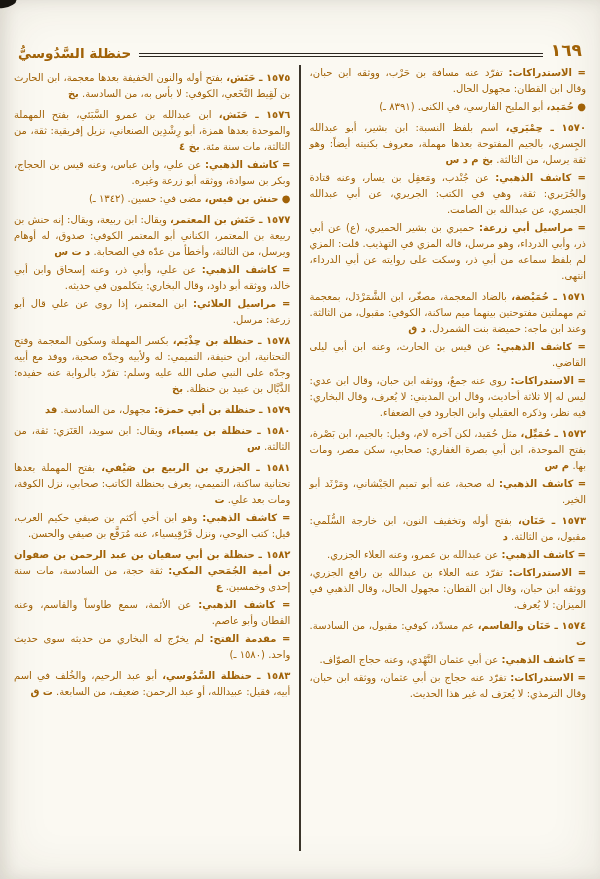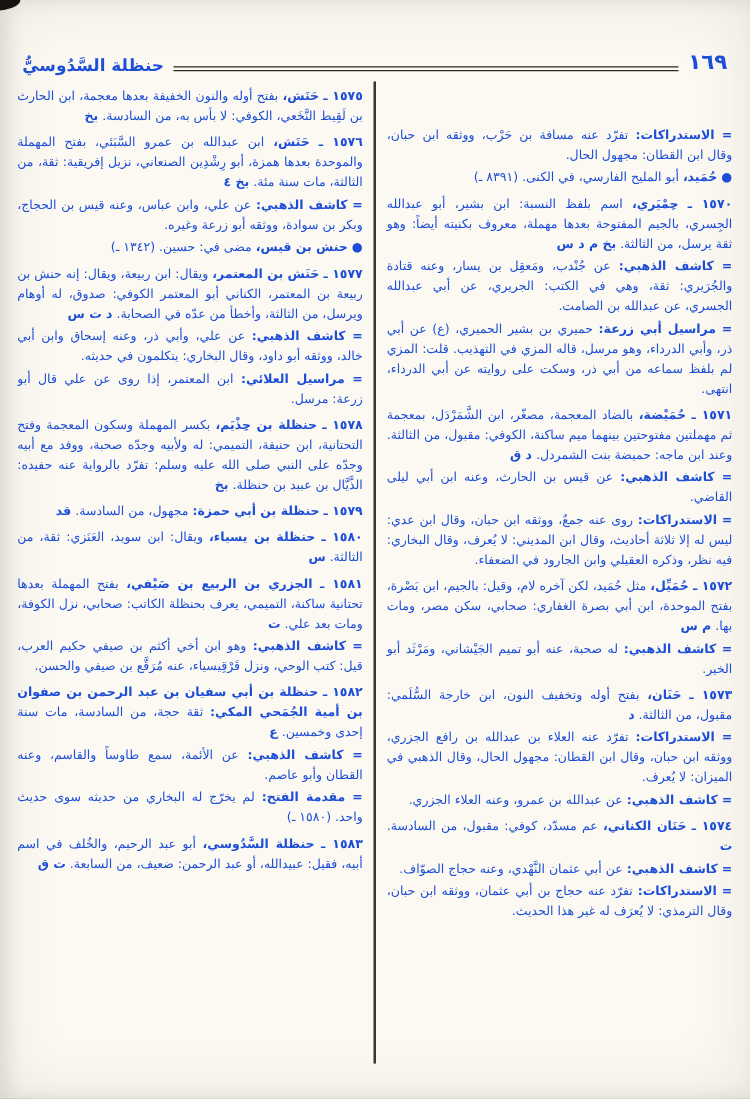--- a/index.html
+++ b/index.html
@@ -6,21 +6,21 @@
   html,body { width:600px; height:879px; }
   body {
     font-family:"DejaVu Sans", sans-serif;
     background:#a9a59c;
     overflow:hidden;
   }
   .page {
     position:relative;
     width:600px; height:879px;
     background:#fbf9f2;
-    color:#1d4ed8;
+    color:#a16207;
     direction:rtl;
     padding:6px 14px 10px 14px;
     box-shadow: inset 0 0 50px rgba(60,50,30,0.10), inset 6px 0 14px rgba(60,50,30,0.10);
     overflow:hidden;
   }
   .artifact {
     position:absolute; top:0; left:0;
     width:20px; height:9px;
     background:#17140f;
     border-radius:0 0 70% 20%;
@@ -46,21 +46,21 @@
     display:flex; direction:rtl;
     height:786px; overflow:hidden;
     margin-top:4px;
   }
   .col {
     flex:1 1 0;
     font-size:10px; line-height:1.6;
     text-align:justify; text-justify:inter-word;
     overflow:hidden;
   }
-  .col-right { padding-left:9px;margin-top:36px; }
+  .col-right { padding-left:9px; }
   .col-left  { padding-right:9px; }
   .divider { width:1.2px; background:#3b352b; }
   .block { margin-bottom:2px; }
   .block.entry { margin-top:5px; }
   .num, .head, .rubric, .source, .marker { font-weight:bold; }
   .xref .head { font-weight:bold; }
   .marker { display:inline-block; }
   .note .body { }
 </style>
 </head>
@@ -81,23 +81,23 @@
         <div class="block xref"><span class="marker">●</span> <span class="head">حُمَيد،</span> <span class="body">أبو المليح الفارسي، في الكنى. (٨٣٩١ ـ)</span></div>
         <div class="block entry"><span class="num">١٥٧٠ ـ</span> <span class="head">حِمْيَري،</span> <span class="body">اسم بلفظ النسبة: ابن بشير، أبو عبدالله الجِسري، بالجيم المفتوحة بعدها مهملة، معروف بكنيته أيضاً: وهو ثقة يرسل، من الثالثة.</span> <span class="rubric">بخ م د س</span></div>
         <div class="block note"><span class="marker">=</span> <span class="source">كاشف الذهبي:</span> <span class="body">عن جُنْدب، ومَعقِل بن يسار، وعنه قتادة والجُرَيري: ثقة، وهي في الكتب: الجريري، عن أبي عبدالله الجسري، عن عبدالله بن الصامت.</span></div>
         <div class="block note"><span class="marker">=</span> <span class="source">مراسيل أبي زرعة:</span> <span class="body">حميري بن بشير الحميري، (ع) عن أبي ذر، وأبي الدرداء، وهو مرسل، قاله المزي في التهذيب. قلت: المزي لم بلفظ سماعه من أبي ذر، وسكت على روايته عن أبي الدرداء، انتهى.</span></div>
         <div class="block entry"><span class="num">١٥٧١ ـ</span> <span class="head">حُمَيْضة،</span> <span class="body">بالضاد المعجمة، مصغّر، ابن الشَّمَرْدَل، بمعجمة ثم مهملتين مفتوحتين بينهما ميم ساكنة، الكوفي: مقبول، من الثالثة. وعند ابن ماجه: حميضة بنت الشمردل.</span> <span class="rubric">د ق</span></div>
         <div class="block note"><span class="marker">=</span> <span class="source">كاشف الذهبي:</span> <span class="body">عن قيس بن الحارث، وعنه ابن أبي ليلى القاضي.</span></div>
         <div class="block note"><span class="marker">=</span> <span class="source">الاستدراكات:</span> <span class="body">روى عنه جمعٌ، ووثقه ابن حبان، وقال ابن عدي: ليس له إلا ثلاثة أحاديث، وقال ابن المديني: لا يُعرف، وقال البخاري: فيه نظر، وذكره العقيلي وابن الجارود في الضعفاء.</span></div>
         <div class="block entry"><span class="num">١٥٧٢ ـ</span> <span class="head">حُمَيِّل،</span> <span class="body">مثل حُمَيد، لكن آخره لام، وقيل: بالجيم، ابن بَصْرة، بفتح الموحدة، ابن أبي بصرة الغفاري: صحابي، سكن مصر، ومات بها.</span> <span class="rubric">م س</span></div>
         <div class="block note"><span class="marker">=</span> <span class="source">كاشف الذهبي:</span> <span class="body">له صحبة، عنه أبو تميم الجَيْشاني، ومَرْثَد أبو الخير.</span></div>
         <div class="block entry"><span class="num">١٥٧٣ ـ</span> <span class="head">حَنَان،</span> <span class="body">بفتح أوله وتخفيف النون، ابن خارجة السُّلَمي: مقبول، من الثالثة.</span> <span class="rubric">د</span></div>
+        <div class="block note"><span class="marker">=</span> <span class="source">كاشف الذهبي:</span> <span class="body">عن عبدالله بن عمرو، وعنه العلاء الجزري.</span></div>
         <div class="block note"><span class="marker">=</span> <span class="source">الاستدراكات:</span> <span class="body">تفرّد عنه العلاء بن عبدالله بن رافع الجزري، ووثقه ابن حبان، وقال ابن القطان: مجهول الحال، وقال الذهبي في الميزان: لا يُعرف.</span></div>
-        <div class="block note"><span class="marker">=</span> <span class="source">كاشف الذهبي:</span> <span class="body">عن عبدالله بن عمرو، وعنه العلاء الجزري.</span></div>
-        <div class="block entry"><span class="num">١٥٧٤ ـ</span> <span class="head">حَنَان الكناني،</span> <span class="body">عم مسدّد، كوفي: مقبول، من السادسة.</span> <span class="rubric">ت</span></div>
+        <div class="block entry"><span class="num">١٥٧٤ ـ</span> <span class="head">حَنَان والقاسم،</span> <span class="body">عم مسدّد، كوفي: مقبول، من السادسة.</span> <span class="rubric">ت</span></div>
         <div class="block note"><span class="marker">=</span> <span class="source">كاشف الذهبي:</span> <span class="body">عن أبي عثمان النَّهْدي، وعنه حجاج الصوّاف.</span></div>
         <div class="block note"><span class="marker">=</span> <span class="source">الاستدراكات:</span> <span class="body">تفرّد عنه حجاج بن أبي عثمان، ووثقه ابن حبان، وقال الترمذي: لا يُعرَف له غير هذا الحديث.</span></div>
       </section>
     <div class="divider"></div>
     <section class="col col-left">
         <div class="block entry"><span class="num">١٥٧٥ ـ</span> <span class="head">حَنَش،</span> <span class="body">بفتح أوله والنون الخفيفة بعدها معجمة، ابن الحارث بن لَقِيط النَّخَعي، الكوفي: لا بأس به، من السادسة.</span> <span class="rubric">بخ</span></div>
         <div class="block entry"><span class="num">١٥٧٦ ـ</span> <span class="head">حَنَش،</span> <span class="body">ابن عبدالله بن عمرو السَّبَئي، بفتح المهملة والموحدة بعدها همزة، أبو رِشْدِين الصنعاني، نزيل إفريقية: ثقة، من الثالثة، مات سنة مئة.</span> <span class="rubric">بخ ٤</span></div>
         <div class="block note"><span class="marker">=</span> <span class="source">كاشف الذهبي:</span> <span class="body">عن علي، وابن عباس، وعنه قيس بن الحجاج، وبكر بن سوادة، ووثقه أبو زرعة وغيره.</span></div>
         <div class="block xref"><span class="marker">●</span> <span class="head">حنش بن قيس،</span> <span class="body">مضى في: حسين. (١٣٤٢ ـ)</span></div>
         <div class="block entry"><span class="num">١٥٧٧ ـ</span> <span class="head">حَنَش بن المعتمر،</span> <span class="body">ويقال: ابن ربيعة، ويقال: إنه حنش بن ربيعة بن المعتمر، الكناني أبو المعتمر الكوفي: صدوق، له أوهام ويرسل، من الثالثة، وأخطأ من عدّه في الصحابة.</span> <span class="rubric">د ت س</span></div>

